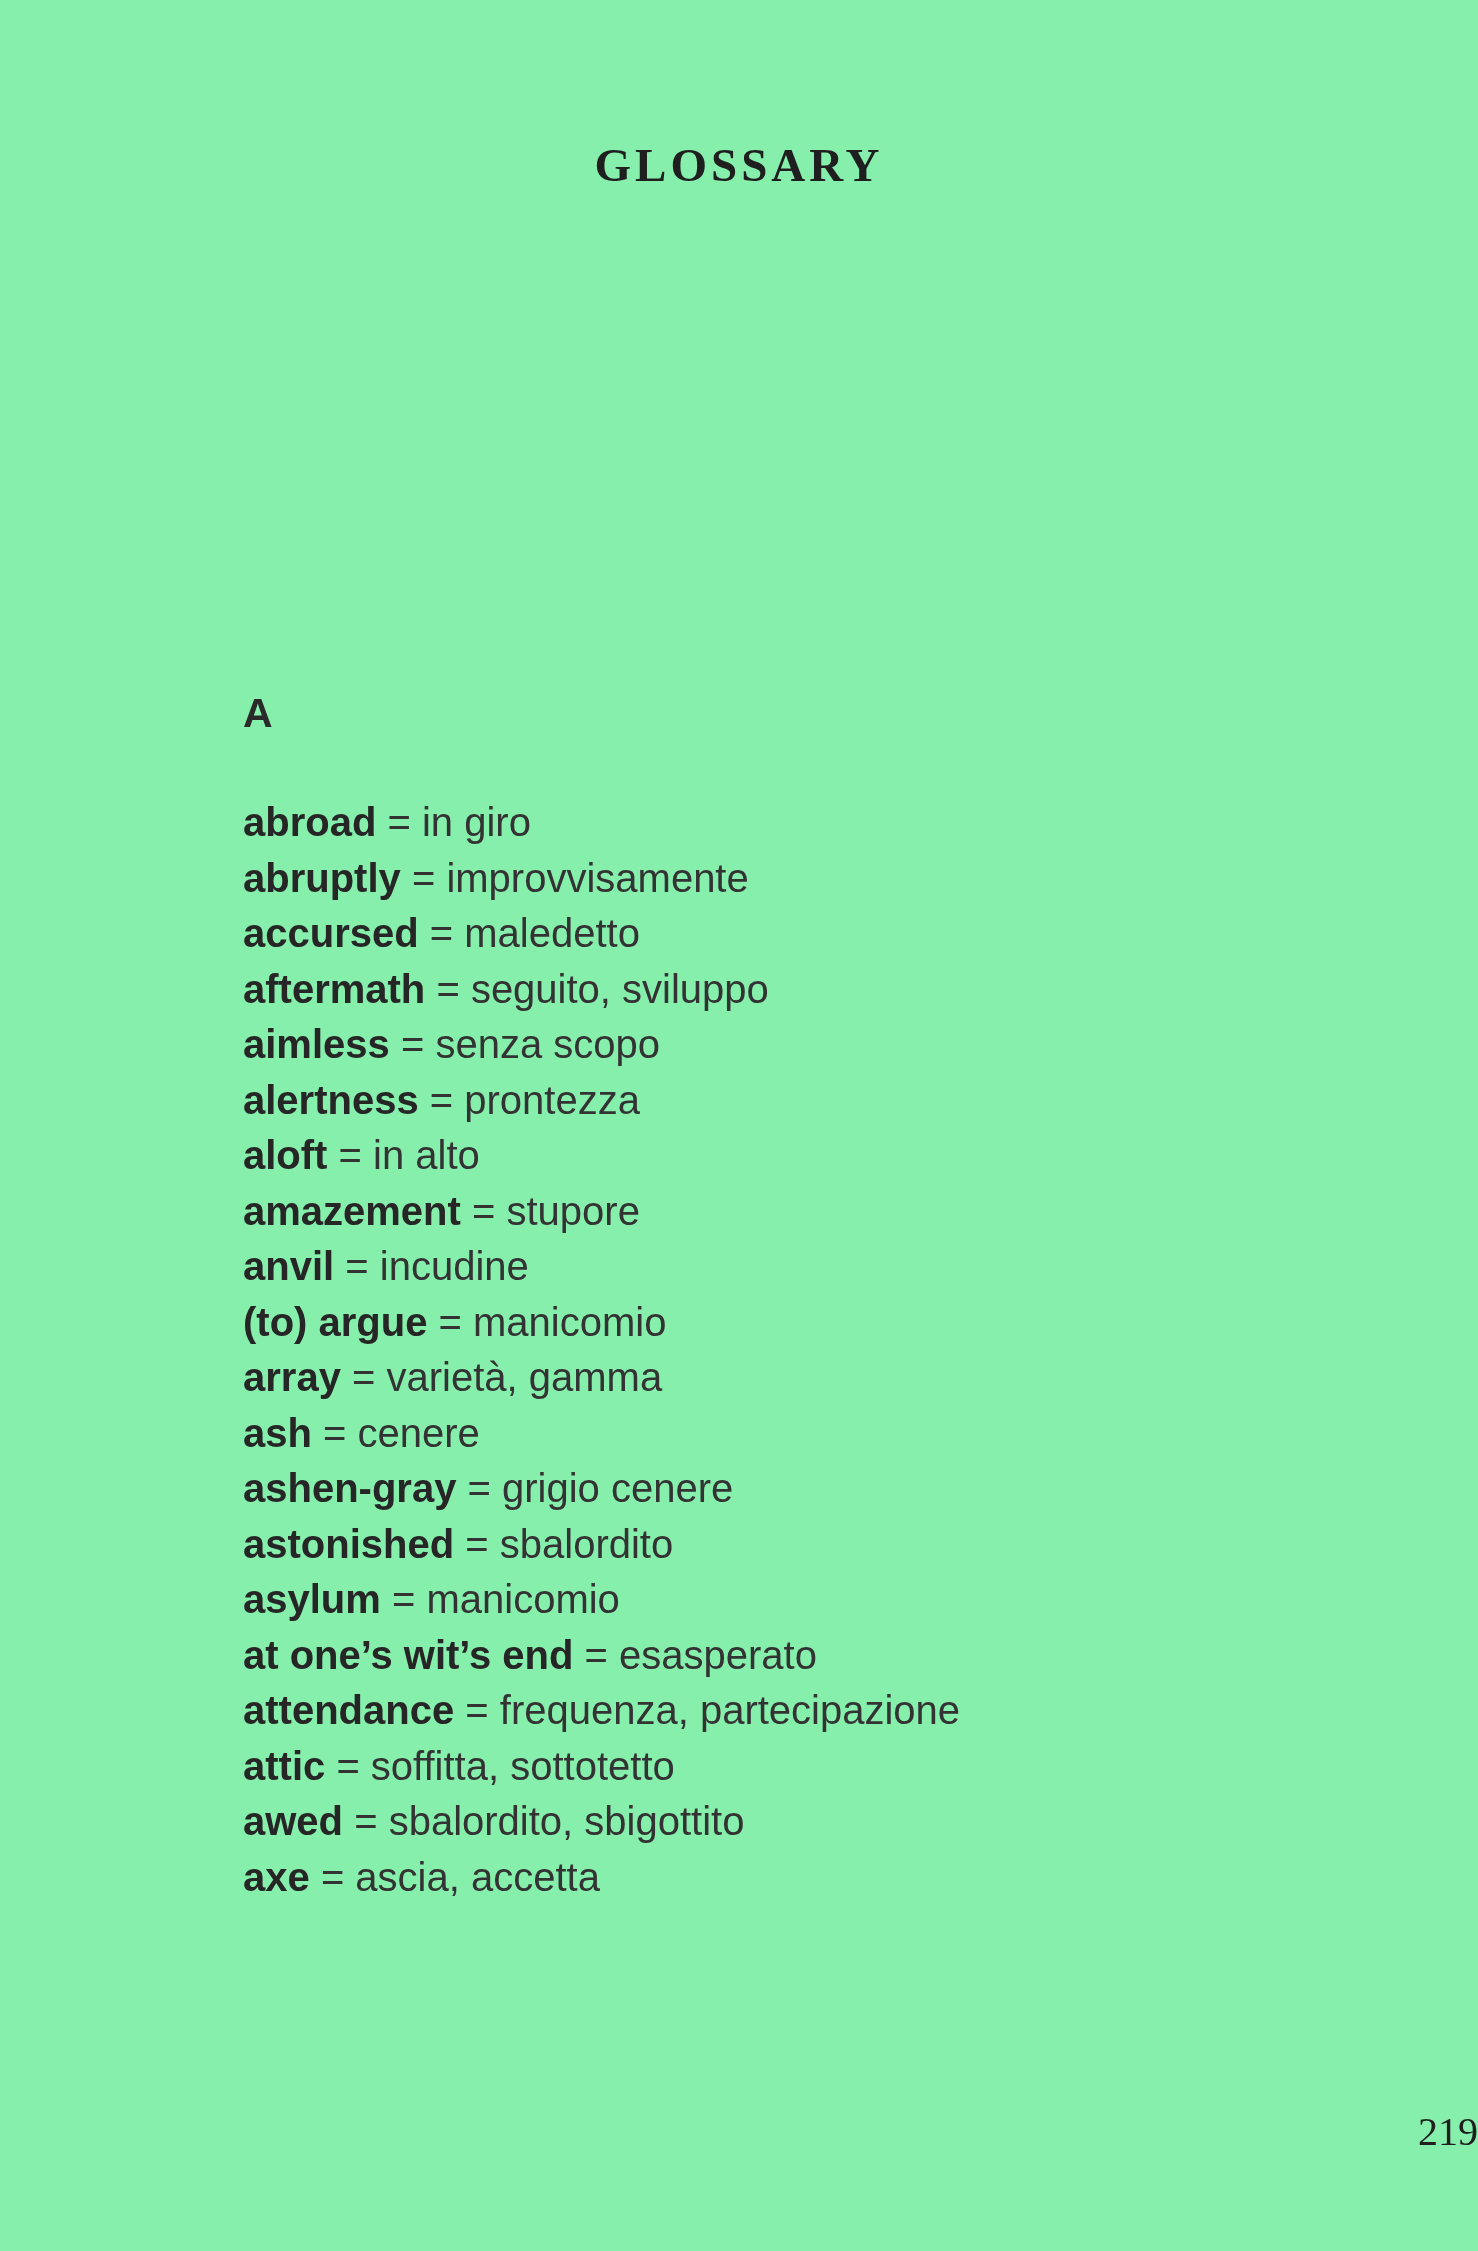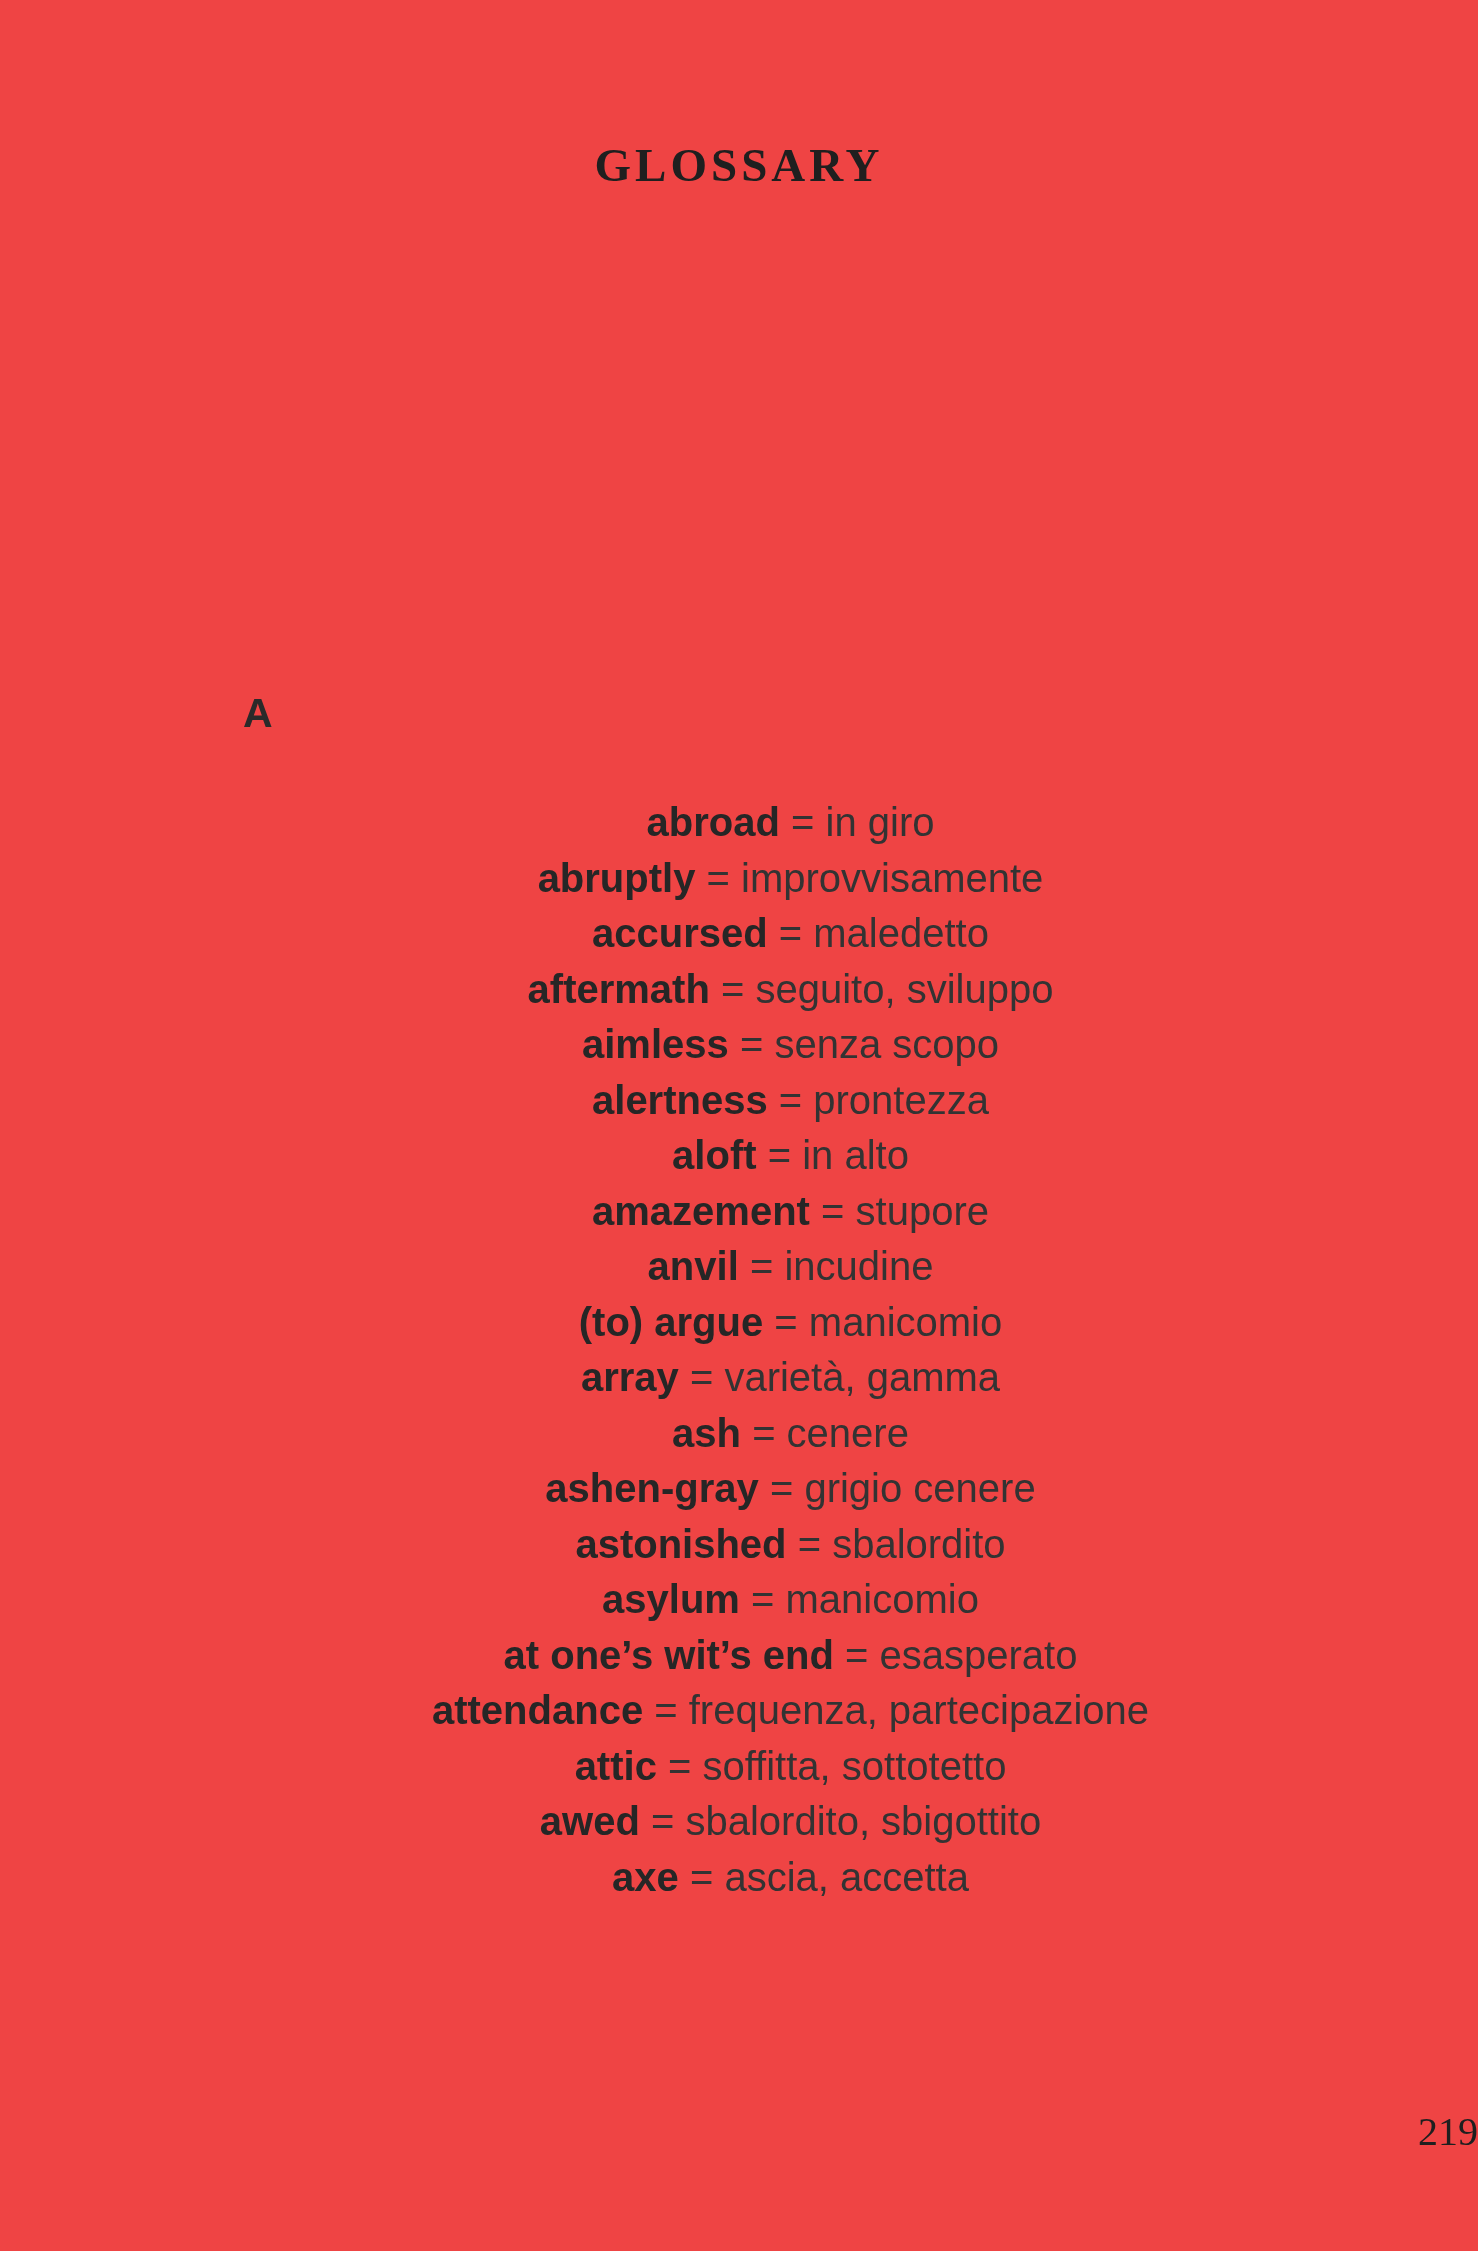--- a/index.html
+++ b/index.html
@@ -4,21 +4,21 @@
 <style>
   html, body {
     margin: 0;
     padding: 0;
     background: #ffffff;
   }
   .page {
     position: relative;
     width: 1478px;
     height: 2251px;
-    background: #ef4444;
+    background: #86efac;
     font-family: "Liberation Sans", sans-serif;
     overflow: hidden;
   }
   .title {
     position: absolute;
     top: 138px;
     left: 0;
     width: 100%;
     text-align: center;
     font-family: "Liberation Serif", serif;
@@ -34,21 +34,20 @@
     right: 140px;
   }
   .section-letter {
     font-size: 41px;
     font-weight: 700;
     color: #2a2a2a;
     margin-bottom: 58px;
   }
   .entries {
     display: block;
-    text-align: center;
   }
   .entry {
     font-size: 40px;
     line-height: 55.5px;
     color: #333333;
     white-space: nowrap;
   }
   .term {
     font-weight: 700;
     color: #262626;

